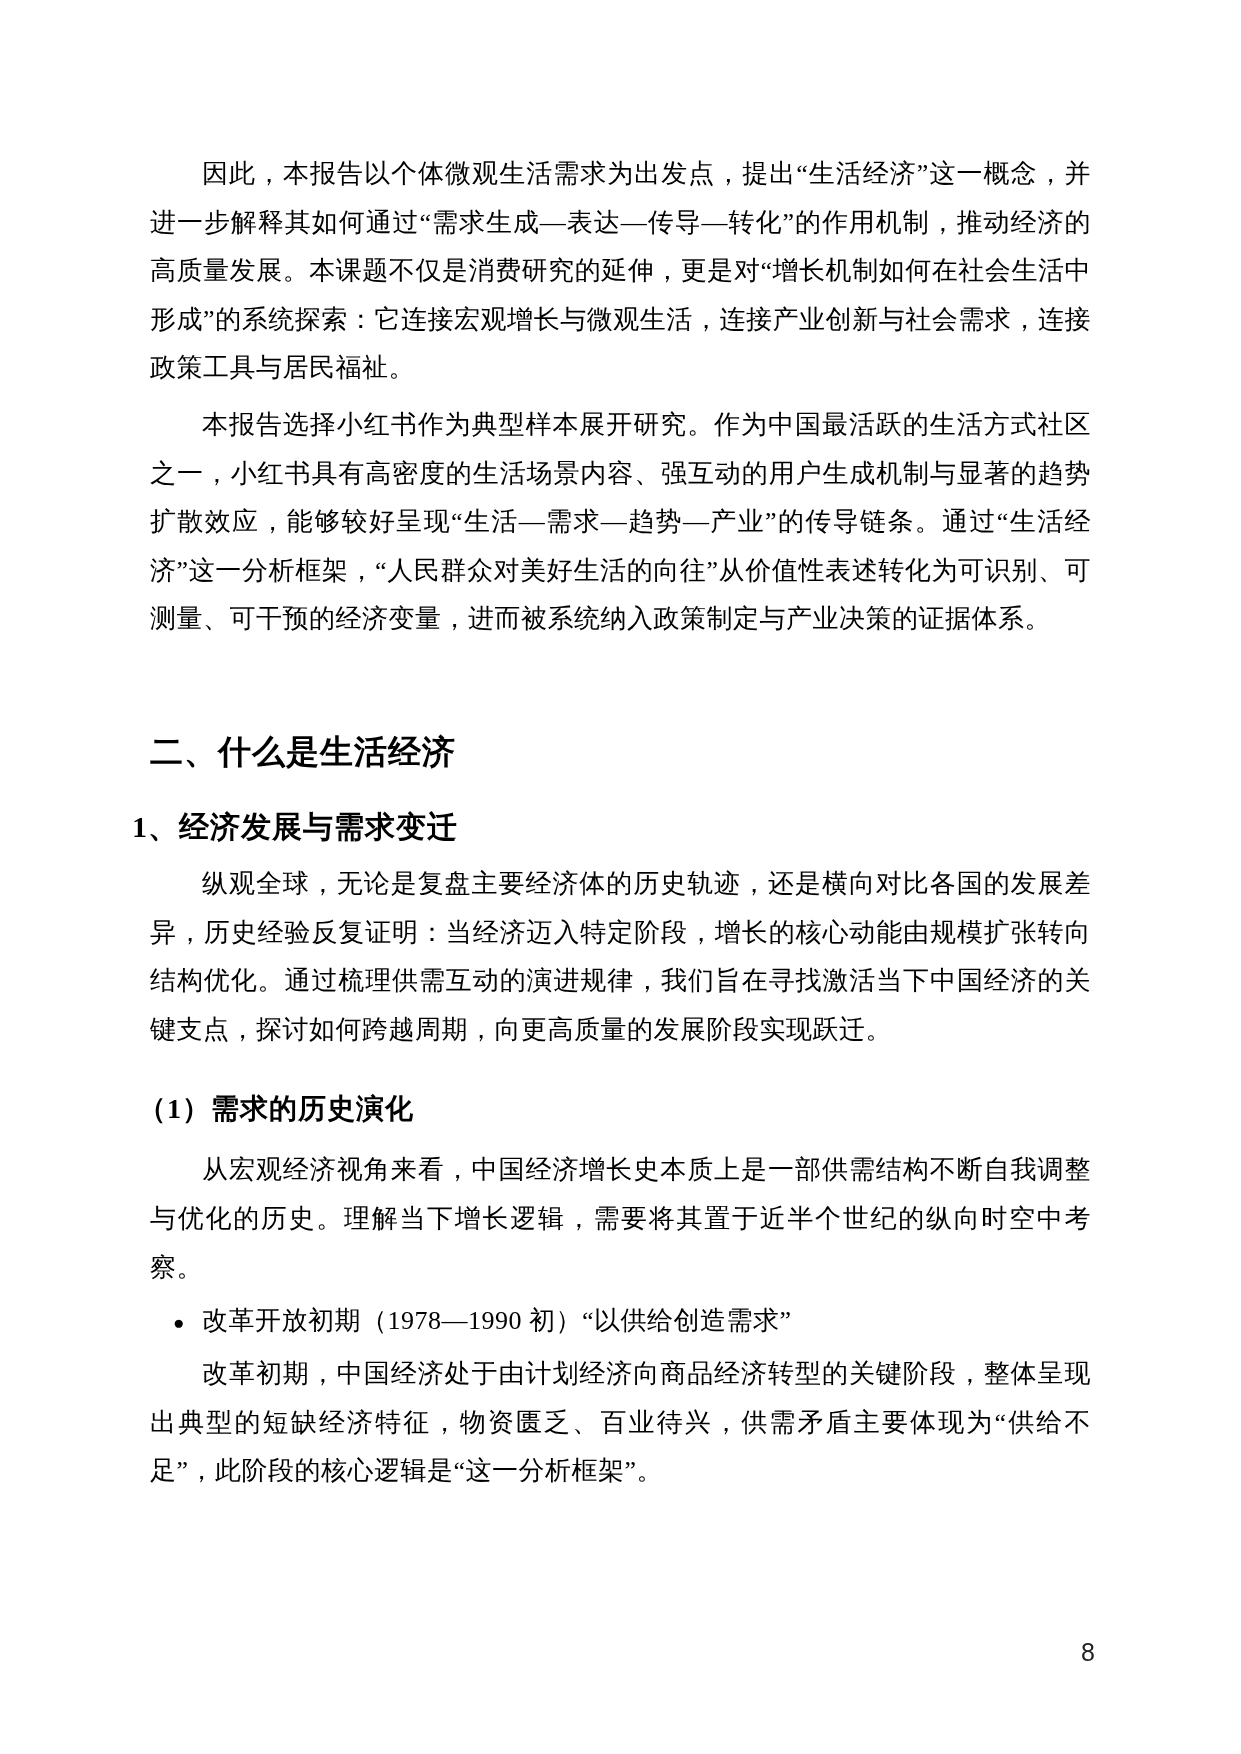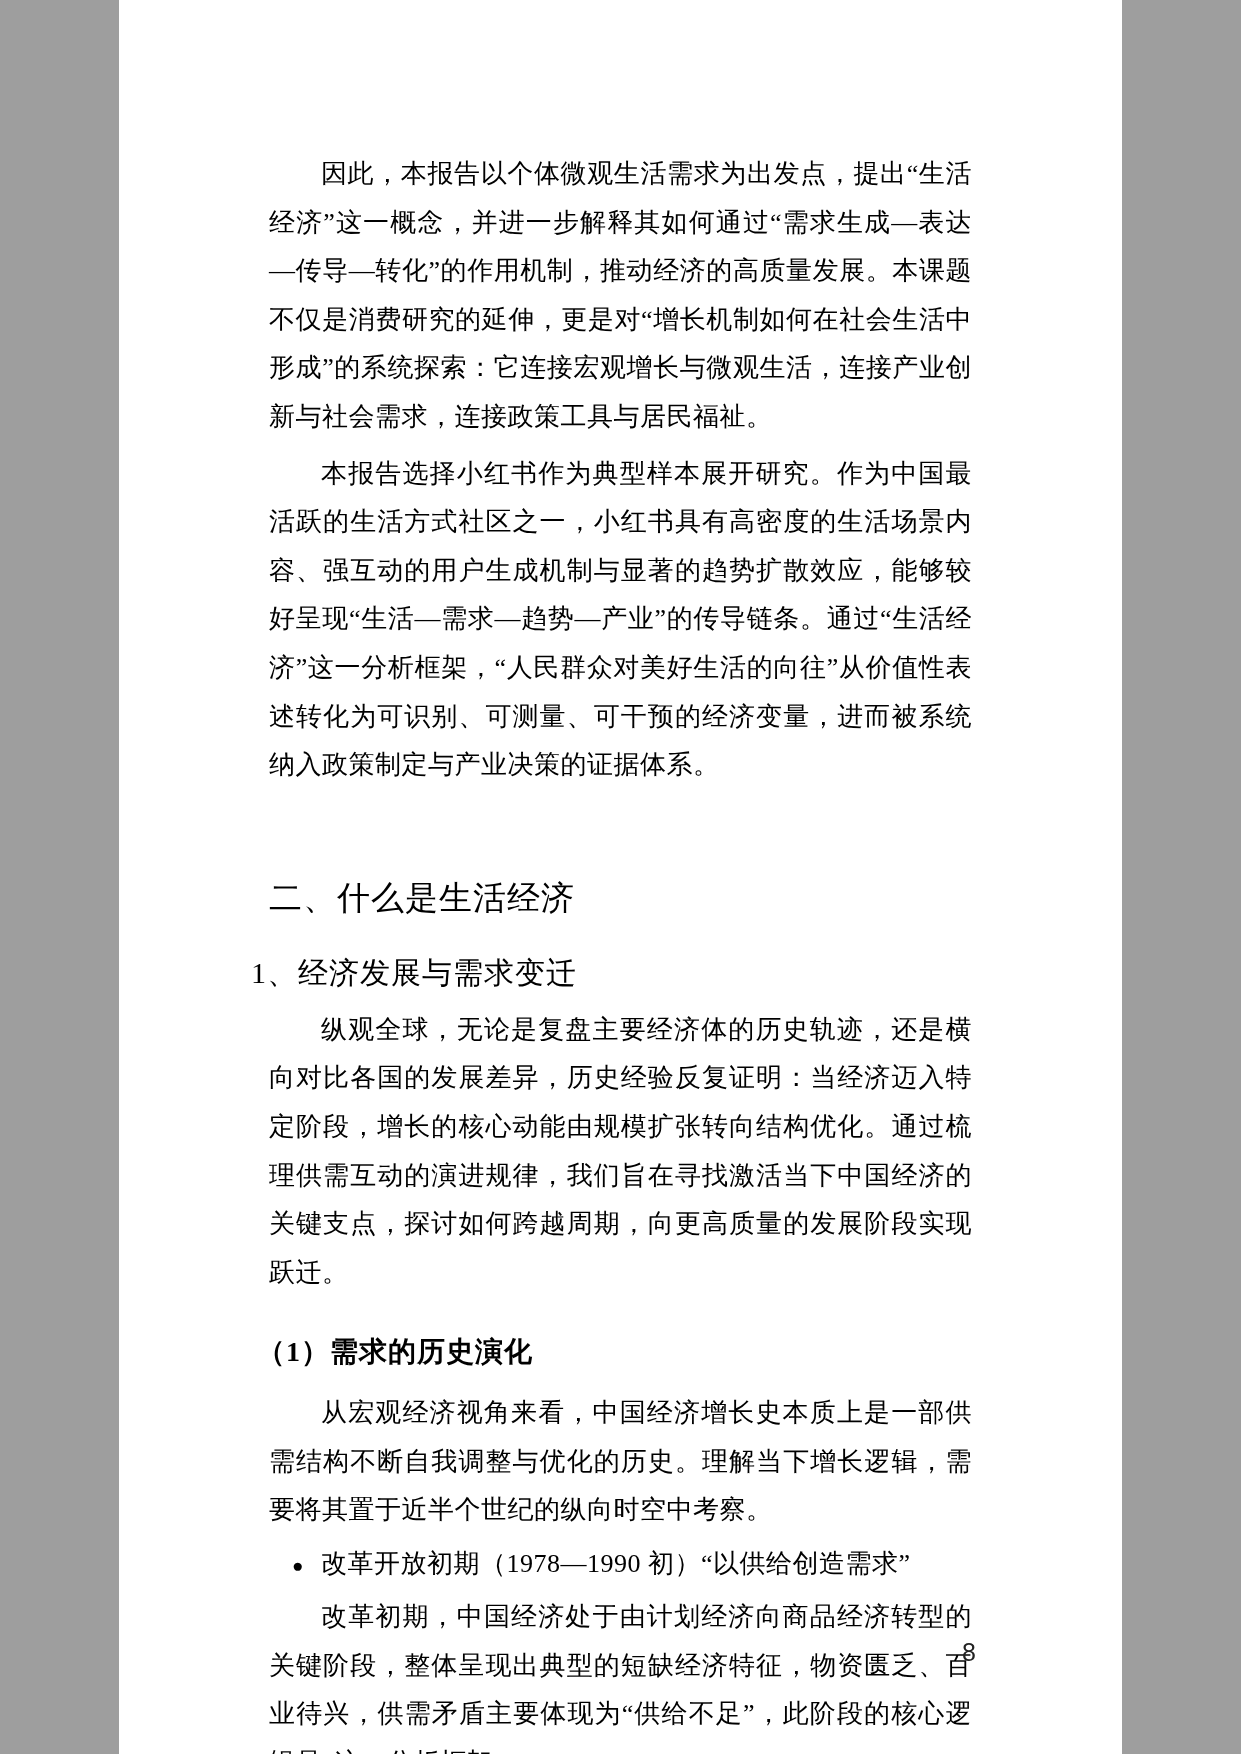--- a/index.html
+++ b/index.html
@@ -2,21 +2,21 @@
 <html><head>
 <meta charset="utf-8">
 <style>
   html, body {
     margin: 0;
     padding: 0;
     background: #9e9e9e;
   }
   .page {
     position: relative;
-    width: 1003px;
+    width: 1241px;
     height: 1754px;
     margin: 0 auto;
     background: #ffffff;
     color: #000000;
     font-family: "Liberation Serif", "DejaVu Serif", serif;
     overflow: hidden;
     box-sizing: border-box;
   }
   .content {
     position: absolute;
@@ -30,28 +30,28 @@
     line-height: 48.6px;
     text-align: justify;
     text-justify: inter-character;
     text-indent: 2em;
     letter-spacing: 0.5px;
   }
   h1.section {
     margin: 86px 0 0 0;
     font-size: 33px;
     line-height: 44px;
-    font-weight: normal;
+    font-weight: bold;
     letter-spacing: 1px;
   }
   h2.subsection {
     margin: 34px 0 0 -18px;
     font-size: 30px;
     line-height: 38px;
-    font-weight: normal;
+    font-weight: bold;
     letter-spacing: 1px;
   }
   h2.subsection + p.body { margin-top: 14px; }
   h3.item {
     margin: 38px 0 0 -12px;
     font-size: 28px;
     line-height: 34px;
     font-weight: bold;
     letter-spacing: 1px;
   }

